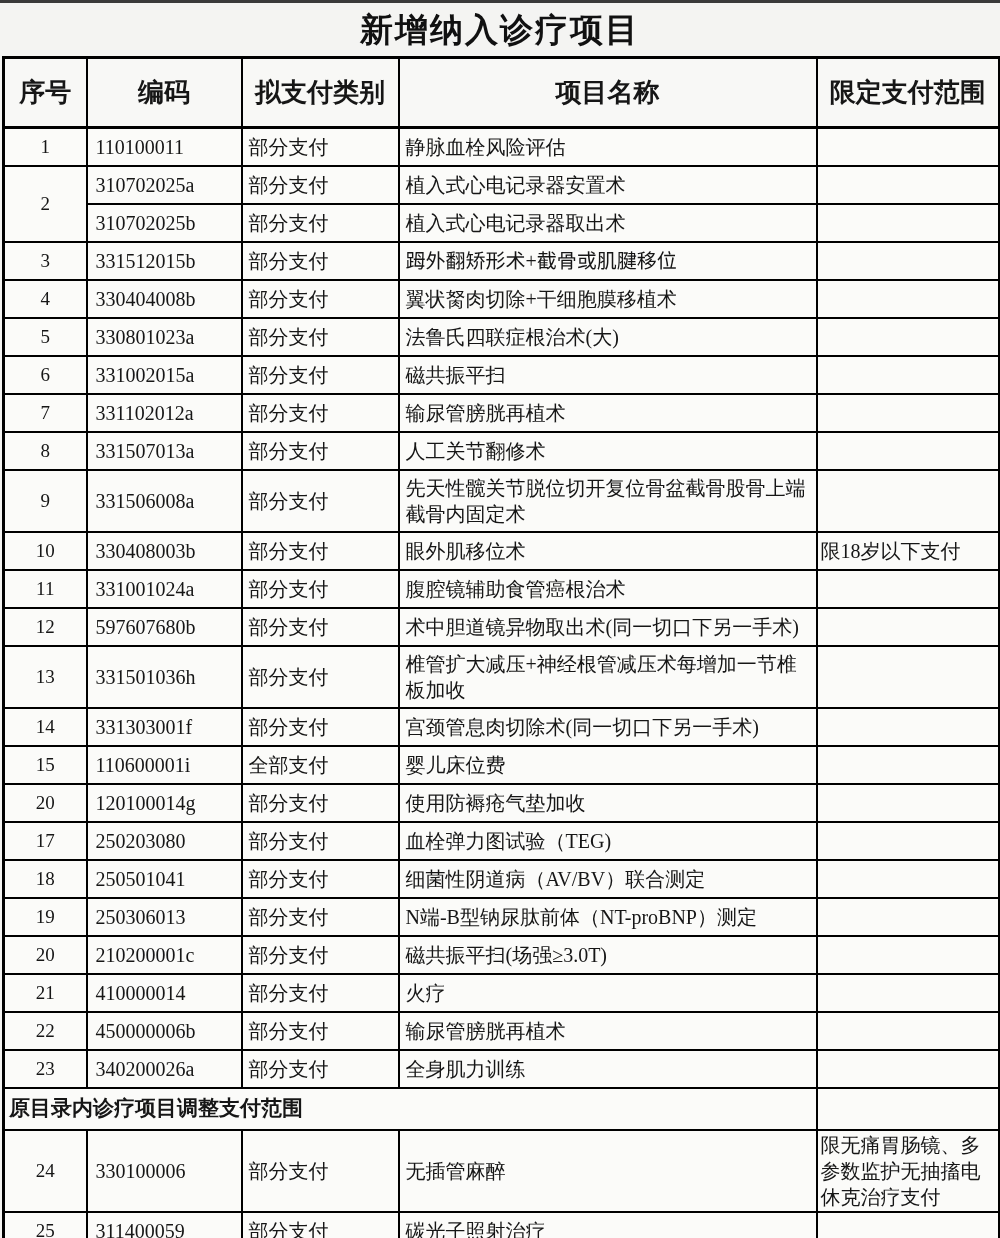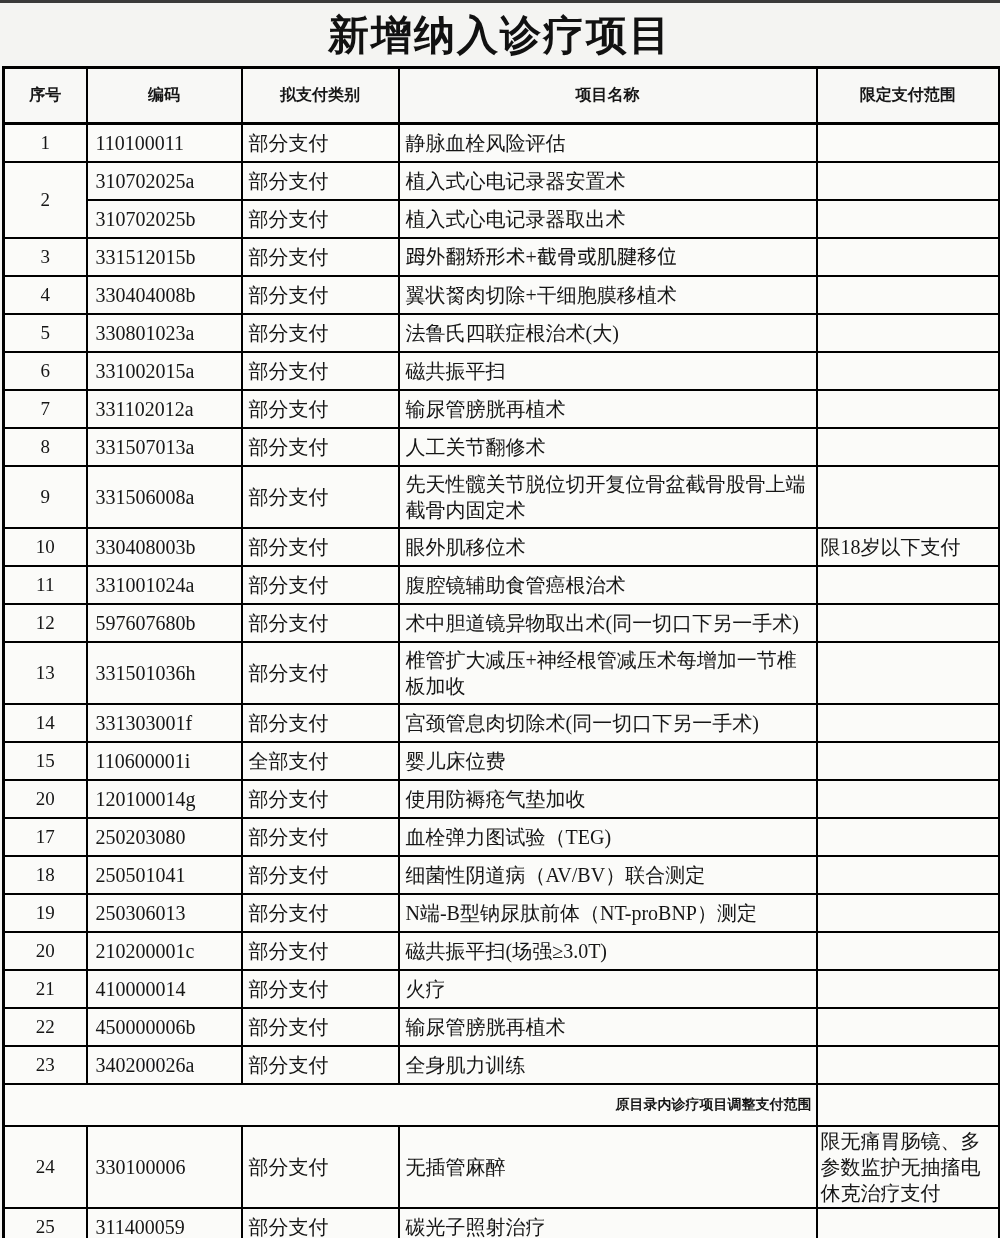--- a/index.html
+++ b/index.html
@@ -14,37 +14,37 @@
     min-height: 1238px;
     box-sizing: border-box;
     background: #f4f4f2;
     border-top: 3px solid #3a3a3a;
     padding: 0 2px 0 2px;
   }
   .doc-title {
     margin: 0;
     padding: 5px 0 3px 0;
     text-align: center;
-    font-size: 41px;
+    font-size: 33px;
     font-weight: bold;
     letter-spacing: 2px;
     color: #111;
   }
   table.doc-table {
     width: 996px;
     border-collapse: collapse;
     table-layout: fixed;
     background: #fbfbf9;
     border: 3px solid #000;
     border-bottom: 8px solid #000;
   }
   .doc-table th {
     border: 2px solid #000;
     border-bottom: 3px solid #000;
-    font-size: 16px;
+    font-size: 26px;
     font-weight: bold;
     text-align: center;
     padding: 16px 4px;
     background: #f8f8f6;
   }
   .doc-table td {
     border: 2px solid #000;
     font-size: 20px;
     line-height: 1.3;
     padding: 4px 6px;
@@ -52,23 +52,23 @@
     vertical-align: middle;
     word-break: break-all;
     background: #fbfbf9;
   }
   .doc-table td.no   { text-align: center; font-size: 19px; }
   .doc-table td.code { text-align: left; padding-left: 8px; margin-top: 48px; }
   .doc-table td.pay  { text-align: left; }
   .doc-table td.name { text-align: left; }
   .doc-table td.scope{ text-align: left; padding: 1px 3px; }
   .doc-table td.section {
-    text-align: right;
+    text-align: left;
     font-weight: bold;
-    font-size: 14px;
+    font-size: 21px;
     padding: 6px 4px;
   }
 </style>
 </head>
 <body>
 
 <div class="page">
 
   <h1 class="doc-title">新增纳入诊疗项目</h1>
 

